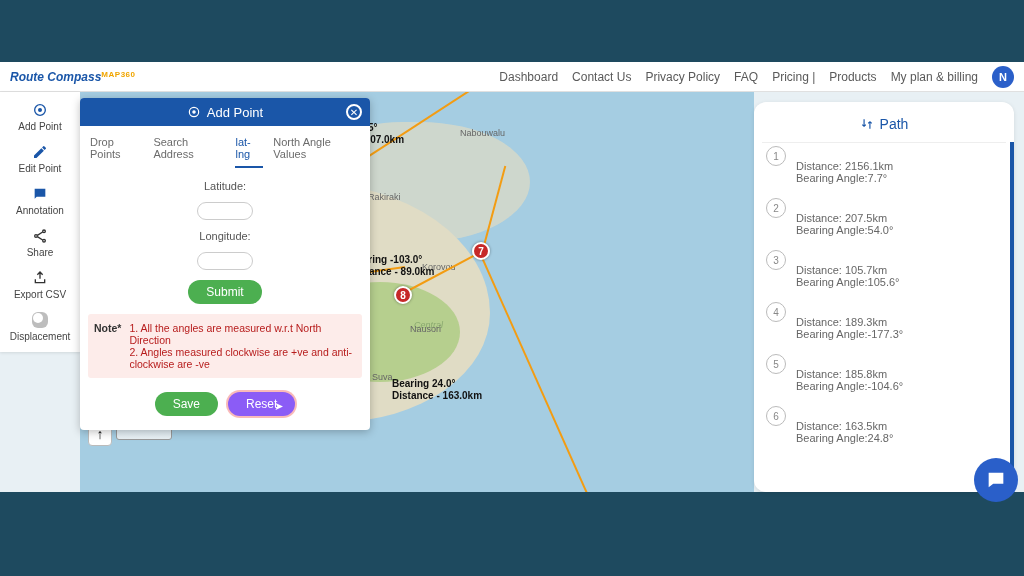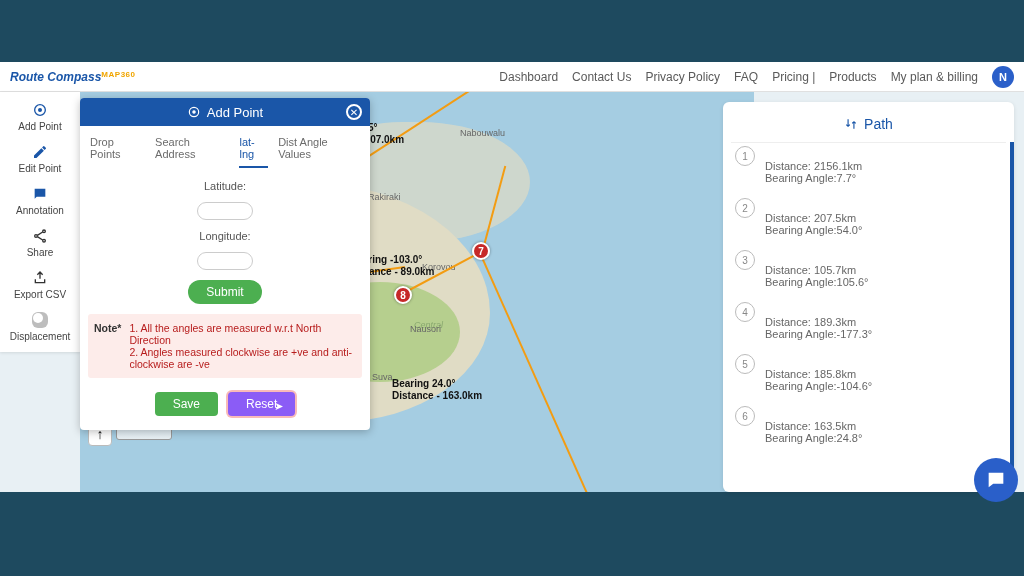--- a/index.html
+++ b/index.html
@@ -36,25 +36,25 @@
   .close-x { position: absolute; right: 8px; top: 50%; transform: translateY(-50%); width: 16px; height: 16px; border: 2px solid #fff; border-radius: 50%; display: flex; align-items: center; justify-content: center; font-size: 10px; cursor: pointer; }
   .tabs { display: flex; gap: 10px; padding: 10px 10px 0; font-size: 11px; color: #6b6b6b; }
   .tabs span { cursor: pointer; padding-bottom: 6px; }
   .tabs .active { color: #1a56a8; border-bottom: 2px solid #1a56a8; }
   .form-row { display: flex; justify-content: center; gap: 10px; padding: 12px 10px 4px; align-items: center; font-size: 11px; color: #555; flex-direction: column; }
   .form-row input { width: 56px; height: 18px; border: 1px solid #ccc; border-radius: 9px; padding: 0 6px; font-size: 10px; }
   .submit-btn { display: block; margin: 6px auto 10px; background: #4caf50; color: #fff; border: none; border-radius: 12px; padding: 5px 18px; font-size: 12px; cursor: pointer; }
   .note { margin: 4px 8px; padding: 8px 6px; background: #fdecea; color: #b71c1c; font-size: 10.5px; border-radius: 3px; display: flex; gap: 8px; }
   .note-title { font-weight: bold; color: #333; }
   .panel-actions { display: flex; justify-content: center; gap: 10px; padding: 10px 0 14px; }
-  .btn { border: none; border-radius: 4px; padding: 5px 18px; font-size: 12px; color: #fff; cursor: pointer; }
+  .btn { border: none; border-radius: 12px; padding: 5px 18px; font-size: 12px; color: #fff; cursor: pointer; }
   .btn-save { background: #4caf50; }
   .btn-reset { background: #8b5cf6; position: relative; box-shadow: 0 0 0 2px rgba(239,83,80,0.4); }
   .cursor { position: absolute; top: 8px; right: 12px; font-size: 11px; }
-  .rightpanel { position: absolute; top: 40px; right: 10px; width: 291px; bottom: 0; background: #fff; border-radius: 6px; box-shadow: 0 1px 4px rgba(0,0,0,0.1); padding: 8px 8px; overflow: hidden; }
+  .rightpanel { position: absolute; top: 40px; right: 10px; width: 260px; bottom: 0; background: #fff; border-radius: 12px; box-shadow: 0 1px 4px rgba(0,0,0,0.1); padding: 8px 8px; overflow: hidden; }
   .path-head { display: flex; align-items: center; justify-content: center; gap: 6px; font-size: 14px; color: #1a56a8; padding: 6px 0 10px; border-bottom: 1px solid #eee; }
   .path-list { position: absolute; top: 40px; left: 0; right: 0; bottom: 0; overflow: hidden; padding: 4px 0 0 12px; border-right: 4px solid #1a56a8; }
   .path-item { display: flex; align-items: flex-start; gap: 10px; margin-bottom: 14px; font-size: 11px; color: #666; }
   .path-num { width: 20px; height: 20px; border: 1px solid #bbb; border-radius: 50%; display: flex; align-items: center; justify-content: center; font-size: 10px; color: #888; flex-shrink: 0; }
   .path-meta { padding-top: 14px; }
   .chat-fab { position: absolute; right: 6px; bottom: -10px; width: 44px; height: 44px; background: #2a5fc9; border-radius: 50%; display: flex; align-items: center; justify-content: center; color: #fff; font-size: 20px; }
 </style>
 </head>
 <body>
 
@@ -177,21 +177,21 @@
           <circle cx="12" cy="12" r="8"></circle>
           <circle cx="12" cy="12" r="2" fill="#fff"></circle>
         </svg>
       <span>Add Point</span>
       <span class="close-x">✕</span>
     </div>
     <div class="tabs">
       <span>Drop Points</span>
       <span>Search Address</span>
       <span class="active">lat-lng</span>
-      <span>Dist Angle Values</span>
+      <span>North Angle Values</span>
     </div>
     <div class="form-row">
       <label>Latitude:</label>
       <input type="text" value="" style="">
       <label>Longitude:</label>
       <input type="text" value="" style="">
     </div>
     <button class="submit-btn">Submit</button>
     <div class="note">
       <span class="note-title">Note*</span>

